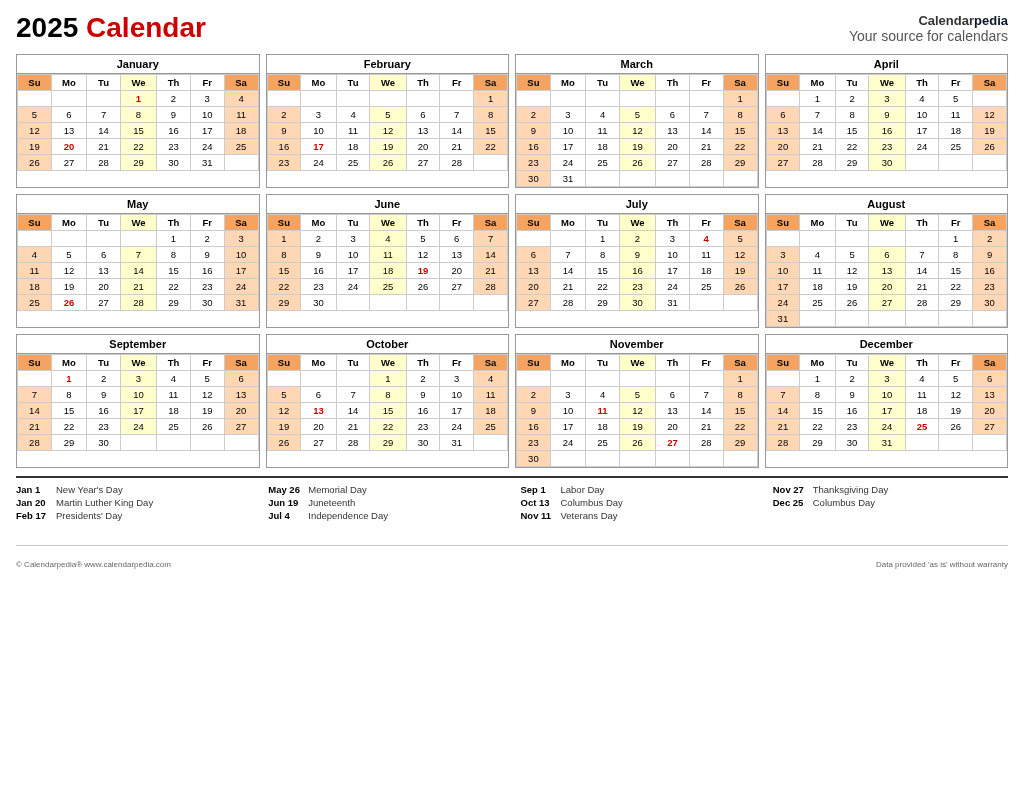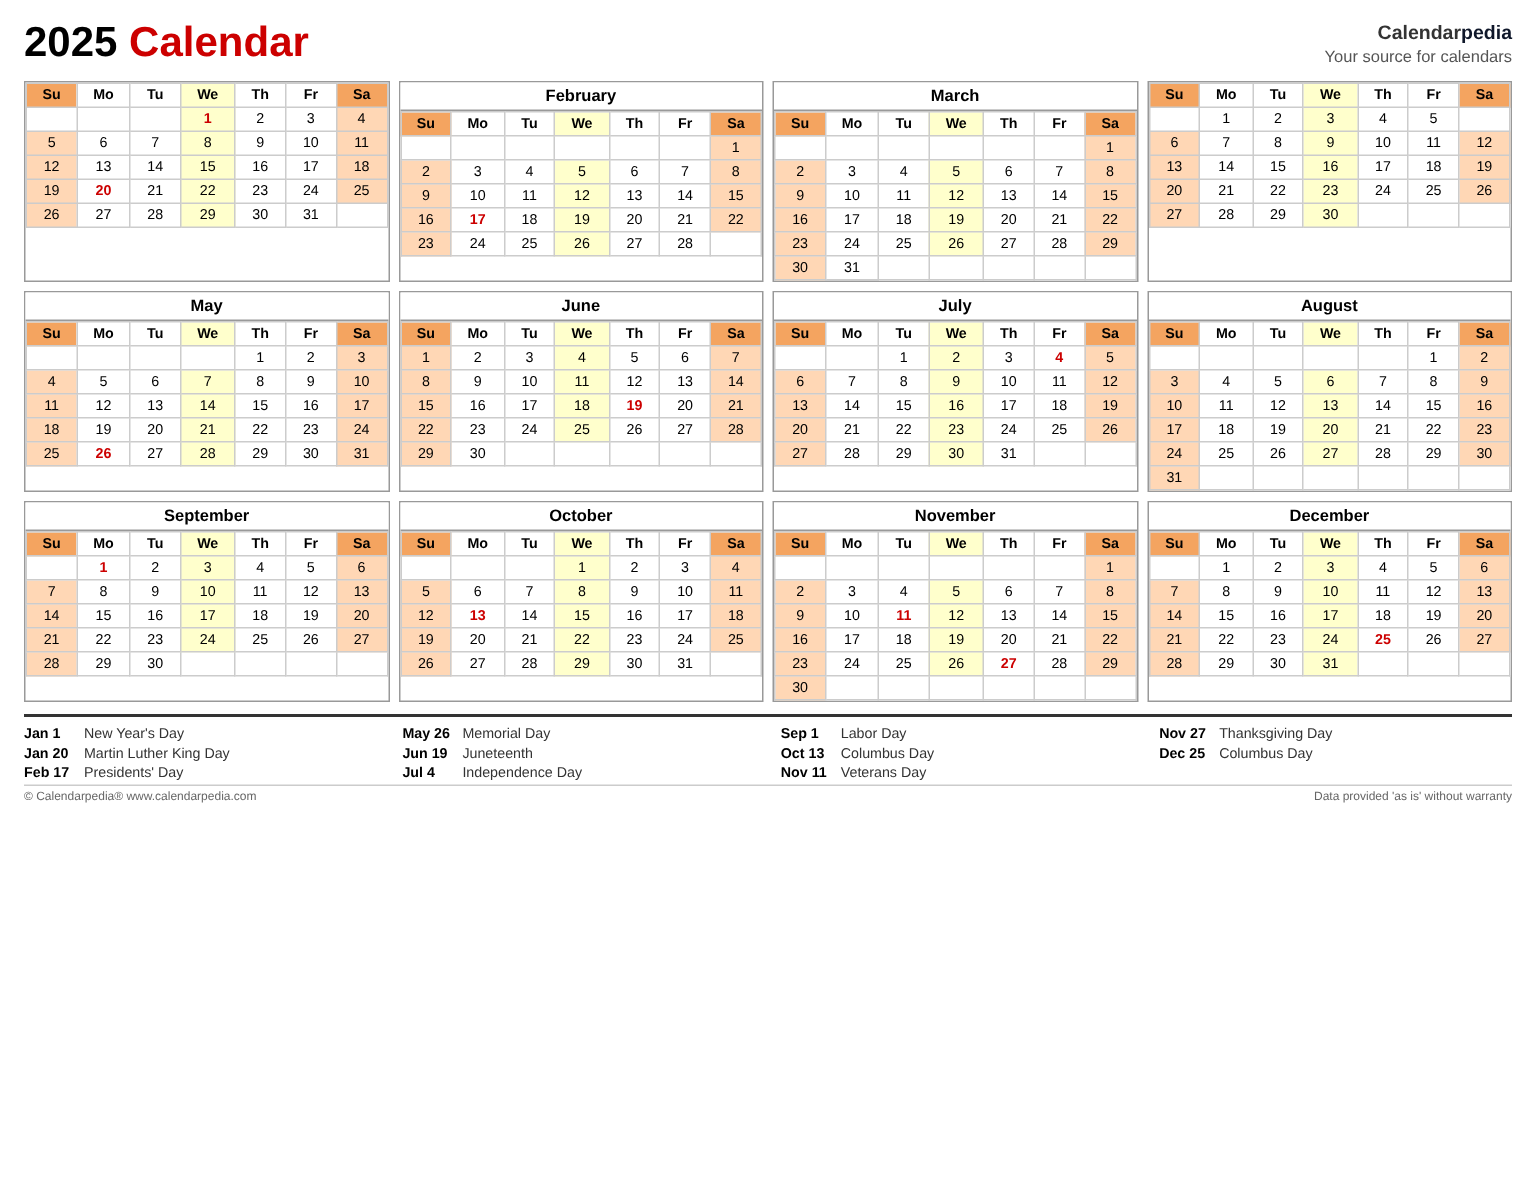--- a/index.html
+++ b/index.html
@@ -25,21 +25,21 @@
     .main-title span {
       color: #cc0000;
     }
     .brand {
       text-align: right;
       font-size: 13px;
       font-weight: bold;
       color: #333;
     }
     .brand .pedia { color: #0f172a; }
-    .brand-sub { font-size: 11px; font-weight: normal; color: #555; }
+    .brand-sub { font-size: 14px; font-weight: normal; color: #555; }
 
     .calendars-grid {
       display: grid;
       grid-template-columns: repeat(4, 1fr);
       gap: 6px;
       margin-bottom: 8px;
     }
 
     .month-cal {
       border: 1px solid #999;
@@ -102,40 +102,41 @@
       margin-bottom: 2px;
     }
     .holiday-date { font-weight: bold; min-width: 36px; }
     .holiday-name { color: #333; }
 
     .footer {
       display: flex;
       justify-content: space-between;
       font-size: 8px;
       color: #666;
-      margin-top: 0;
+      margin-top: 22px;
       border-top: 1px solid #ccc;
-      padding-top: 2px;
+      padding-top: 14px;
     }
   </style>
 </head>
 <body>
 
 <div class="header">
   <div class="main-title">
     2025 <span>Calendar</span>
   </div>
   <div class="brand">
     Calendar<span class="pedia">pedia</span><br>
     <span class="brand-sub">Your source for calendars</span>
   </div>
 </div>
 
 <div class="calendars-grid" id="calendars-grid">
 <div class="month-cal">
+      <div class="month-title">January</div>
       <table class="cal">
         <thead>
           <tr>
             <th class="su">Su</th>
             <th class="mo">Mo</th>
             <th class="tu">Tu</th>
             <th class="we">We</th>
             <th class="th">Th</th>
             <th class="fr">Fr</th>
             <th class="sa">Sa</th>
@@ -319,20 +320,21 @@
             <td class="empty"></td>
             <td class="empty"></td>
             <td class="empty"></td>
             <td class="empty"></td>
             <td class="empty"></td>
           </tr>
         </tbody>
       </table>
     </div>
     <div class="month-cal">
+      <div class="month-title">April</div>
       <table class="cal">
         <thead>
           <tr>
             <th class="su">Su</th>
             <th class="mo">Mo</th>
             <th class="tu">Tu</th>
             <th class="we">We</th>
             <th class="th">Th</th>
             <th class="fr">Fr</th>
             <th class="sa">Sa</th>

